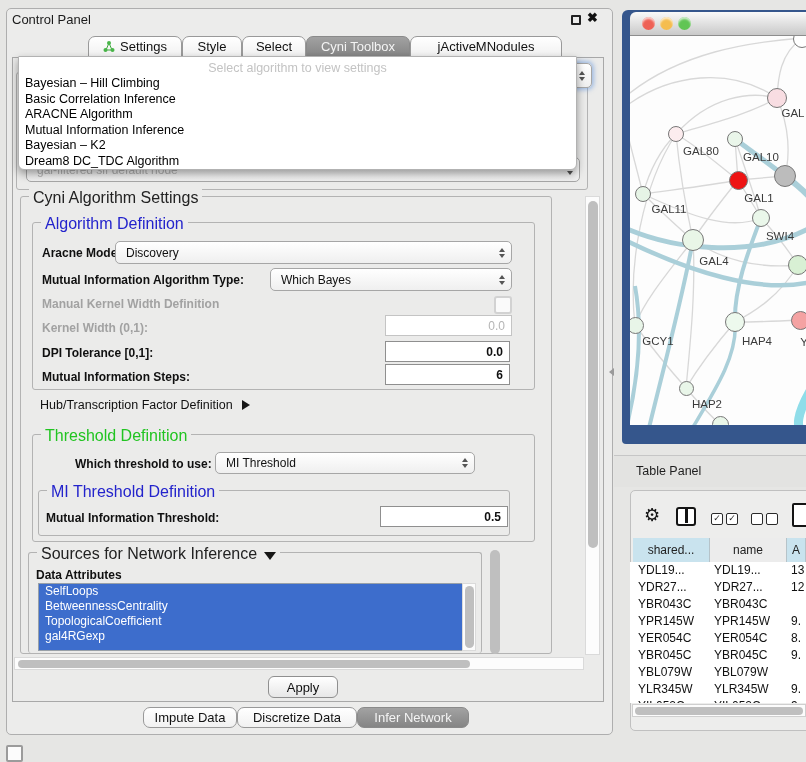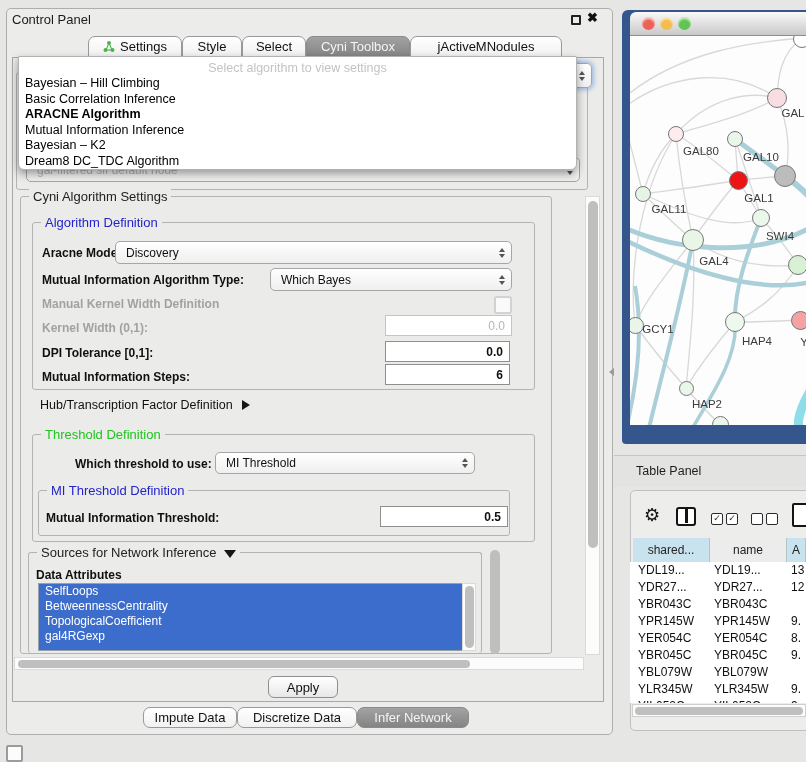--- a/index.html
+++ b/index.html
@@ -13,21 +13,21 @@
   .win-close{left:587px;top:10px;font-size:13px;font-weight:bold;color:#111;}
   #cp-content{left:12px;top:57px;width:592px;height:645px;background:#ebebea;border:1px solid #a8a8a8;}
   
   .tab{position:absolute;height:21px;background:linear-gradient(#ffffff,#f1f1f1);border:1px solid #999;
        border-radius:7px 7px 0 0;display:flex;align-items:center;justify-content:center;
        font-size:13px;color:#111;box-sizing:border-box;gap:5px;}
   .tab.sel{background:linear-gradient(#a2a2a2,#858585);color:#f4f4f4;border-color:#8a8a8a;}
   .tab.bottom{border-radius:7px 7px 7px 7px;}
   
   .gbox{position:absolute;border:1px solid #b3b3b3;border-radius:3px;box-sizing:border-box;}
-  .gtitle{position:absolute;top:-8px;left:8px;background:#ebebea;padding:0 4px;font-size:13px;color:#222;white-space:nowrap;}
+  .gtitle{position:absolute;top:-8px;left:8px;background:#ebebea;padding:0 4px;font-size:16px;color:#222;white-space:nowrap;}
   .gtitle.blue{color:#2323cc;}
   .gtitle.green{color:#21c421;}
   .lbl{position:absolute;font-size:12px;font-weight:bold;color:#101010;white-space:nowrap;}
   .lbl.dis{color:#a2a2a2;}
   .plain{font-weight:normal;}
   
   .combo{position:absolute;background:linear-gradient(#ffffff,#efefef);border:1px solid #a6a6a6;border-radius:5px;
          font-size:12px;color:#101010;display:flex;align-items:center;padding:0 22px 0 10px;box-sizing:border-box;}
   .combo.ghost{color:#b5b5b5;}
   .stepper{position:absolute;right:6px;top:50%;transform:translateY(-50%);display:flex;flex-direction:column;gap:2px;}
@@ -36,21 +36,21 @@
   
   .tfield{position:absolute;background:#fff;border:1px solid #8f8f8f;font-size:12px;color:#101010;
           display:flex;align-items:center;justify-content:flex-end;padding:0 6px;box-sizing:border-box;font-weight:bold;}
   .tfield.dis{color:#b5b5b5;border-color:#c4c4c4;font-weight:normal;}
   .cbox{position:absolute;width:14px;height:14px;border:2px solid #d2d2d2;border-radius:3px;background:#fafafa;}
   
   #popup{left:18px;top:56px;width:559px;height:114px;background:#fff;border:1px solid #b2b2b2;
          border-radius:1px 1px 6px 6px;box-shadow:0 4px 9px rgba(0,0,0,.38);z-index:40;padding-left:20px;}
   #popup .hint{position:absolute;left:0;right:0;top:4px;text-align:center;font-size:12.5px;color:#c3c3c3;}
   .dd-item{position:absolute;left:6px;font-size:12.5px;color:#000;white-space:nowrap;}
-  .dd-item.bold{font-weight:bold;text-align:right;}
+  .dd-item.bold{font-weight:normal;text-align:right;}
   
   #attr-list{left:38px;top:583px;width:438px;height:68px;background:#3d6dcc;border:1px solid #98a0a8;overflow:hidden;}
   .attr-item{height:15px;line-height:15px;padding-left:6px;font-size:12px;color:#fff;background:#3d6dcc;}
   
   .track{position:absolute;background:#fcfcfc;border:1px solid #dadada;box-sizing:border-box;}
   .thumb{position:absolute;background:#bfbfbf;border-radius:6px;}
   .btn{position:absolute;background:linear-gradient(#ffffff,#e7e7e7);border:1px solid #8f8f8f;border-radius:6px;
        display:flex;align-items:center;justify-content:center;font-size:13px;color:#101010;}
   .arrow-r{display:inline-block;width:0;height:0;border-top:5px solid transparent;border-bottom:5px solid transparent;
            border-left:8px solid #161616;margin-left:9px;vertical-align:-1px;}
@@ -276,21 +276,21 @@
         <div class="node-label" style="left: 129px; top: 156px;">GAL1</div>
         <div class="node" style="left: 144px; top: 129px; width: 22px; height: 22px; background: rgb(188, 188, 188);"></div>
         <div class="node" style="left: 5px; top: 150px; width: 16px; height: 16px; background: rgb(230, 244, 230);"></div>
         <div class="node-label" style="left: 39px; top: 167px;">GAL11</div>
         <div class="node" style="left: 122px; top: 173px; width: 18px; height: 18px; background: rgb(234, 247, 234);"></div>
         <div class="node-label" style="left: 150px; top: 194px;">SWI4</div>
         <div class="node" style="left: 52px; top: 193px; width: 22px; height: 22px; background: rgb(233, 246, 231);"></div>
         <div class="node-label" style="left: 84px; top: 219px;">GAL4</div>
         <div class="node" style="left: 158px; top: 219px; width: 20px; height: 20px; background: rgb(216, 240, 212);"></div>
         <div class="node" style="left: -3.5px; top: 280.5px; width: 17px; height: 17px; background: rgb(232, 245, 232);"></div>
-        <div class="node-label" style="left: 28px; top: 287px;">GCY1</div>
+        <div class="node-label" style="left: 28px; top: 299px;">GCY1</div>
         <div class="node" style="left: 95px; top: 276px; width: 20px; height: 20px; background: rgb(237, 249, 237);"></div>
         <div class="node-label" style="left: 127px; top: 299px;">HAP4</div>
         <div class="node" style="left: 160.5px; top: 274.5px; width: 19px; height: 19px; background: rgb(244, 162, 162);"></div>
         <div class="node-label" style="left: 174px; top: 300px;">Y</div>
         <div class="node" style="left: 48.5px; top: 344.5px; width: 15px; height: 15px; background: rgb(233, 246, 233);"></div>
         <div class="node-label" style="left: 77px; top: 362px;">HAP2</div>
         <div class="node" style="left: 81.5px; top: 379.5px; width: 17px; height: 17px; background: rgb(233, 246, 233);"></div>
       </div>
   </div>
 </div>

